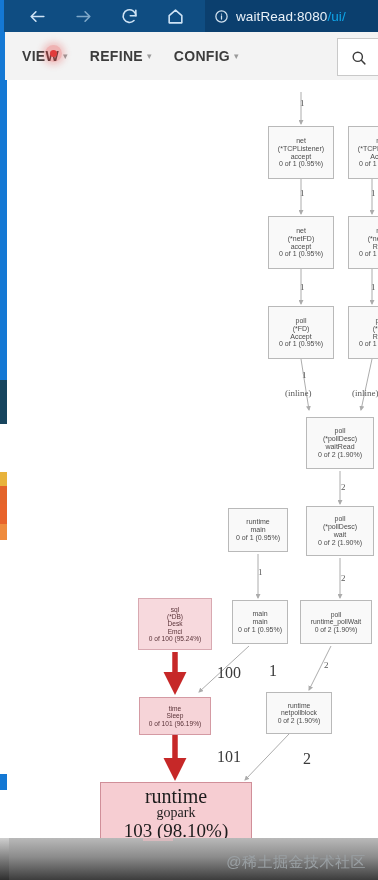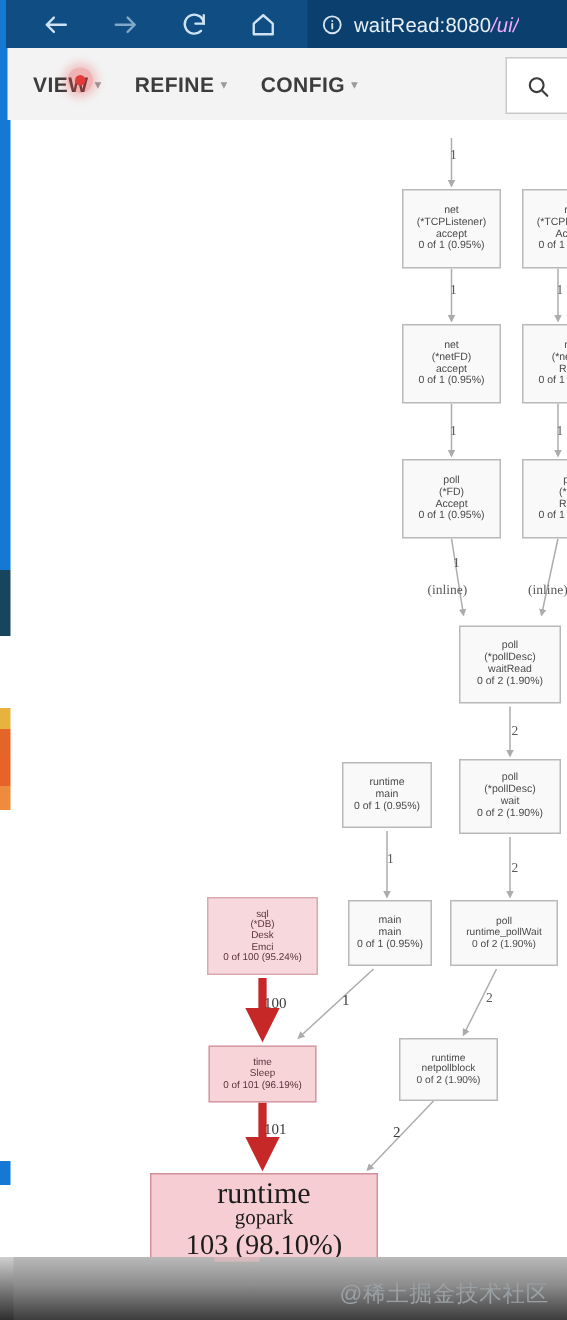--- a/index.html
+++ b/index.html
@@ -24,21 +24,21 @@
   }
   .nav-btn svg{display:block;}
   #url-bar{
     position:absolute;left:205px;top:0;height:32px;right:0;
     background:#0b3f6e;display:flex;align-items:center;gap:7px;padding-left:9px;
     box-sizing:border-box;
   }
   #url-text{
     color:#e9f1f8;font-size:13.5px;letter-spacing:.1px;white-space:nowrap;overflow:hidden;
   }
-  #url-text .dim{color:#f0abfc;font-style:italic;}
+  #url-text .dim{color:#0ea5e9;}
   
   #pprof-bar{
     position:absolute;left:0;top:32px;width:378px;height:48px;
     background:#f3f3f3;border-bottom:1px solid #dcdcdc;
     display:flex;align-items:center;
   }
   #pprof-bar-accent{position:absolute;left:0;top:0;width:5px;height:48px;background:#1478d4;}
   #pprof-logo{
     font-size:22px;font-weight:bold;color:#111;margin-left:22px;letter-spacing:-.4px;
   }
@@ -85,21 +85,21 @@
     background:#f6cdd2;border:1px solid #d08f99;
     display:flex;flex-direction:column;align-items:center;justify-content:center;
     color:#1c1c1c;line-height:1.03;text-align:center;
     font-family:"Liberation Serif", serif;
   }
   #node-gopark .ln{display:block;white-space:nowrap;}
   .edge-label{
     position:absolute;font-size:9px;color:#5a5a5a;
     font-family:"Liberation Serif", serif;filter:blur(.3px);
   }
-  .edge-label.big{font-size:10px;color:#3a3a3a;}
+  .edge-label.big{font-size:16px;color:#3a3a3a;margin-left:41px;}
   
   #bottom-bar{
     position:absolute;left:0;top:838px;width:378px;height:42px;
     background:linear-gradient(180deg,#b9b9b9 0%,#8c8c8c 45%,#3c3c3c 100%);
   }
   #bottom-left-accent{position:absolute;left:0;top:0;width:9px;height:42px;
     background:linear-gradient(180deg,#cfcfcf 0%,#6d6d6d 60%,#2f2f2f 100%);}
   #watermark{
     position:absolute;right:12px;top:15px;font-size:15px;color:#9aa0a4;
     letter-spacing:.5px;filter:blur(.2px);

